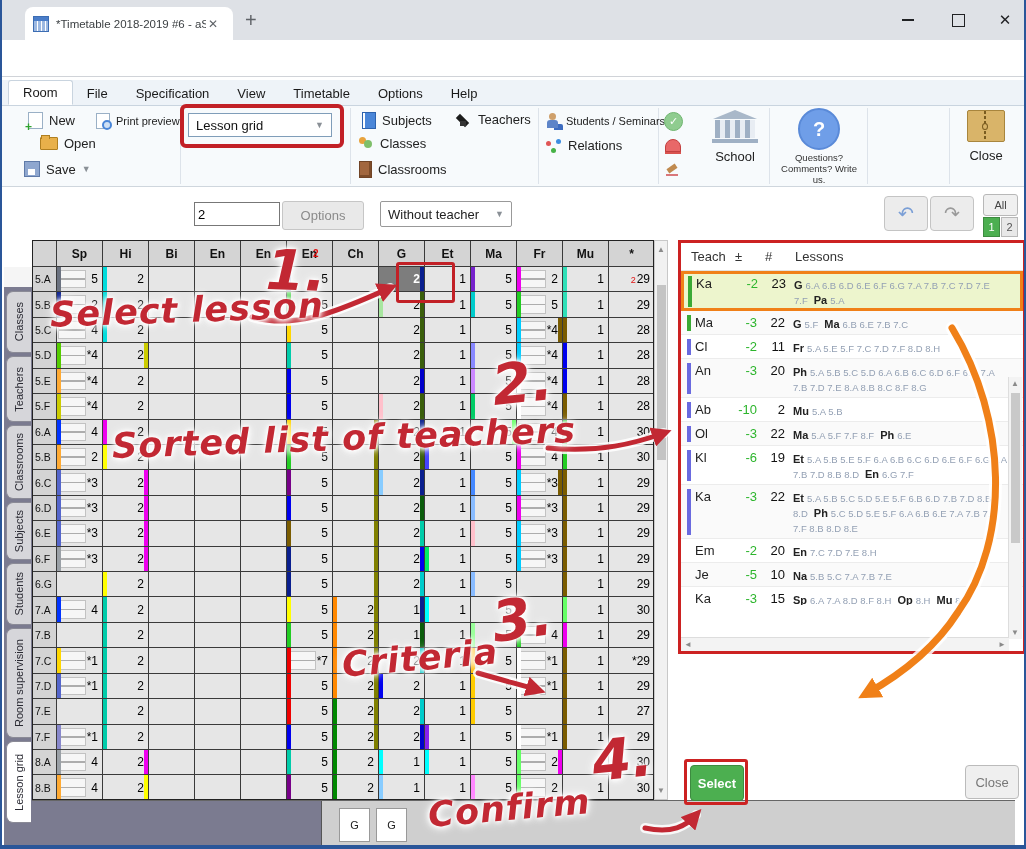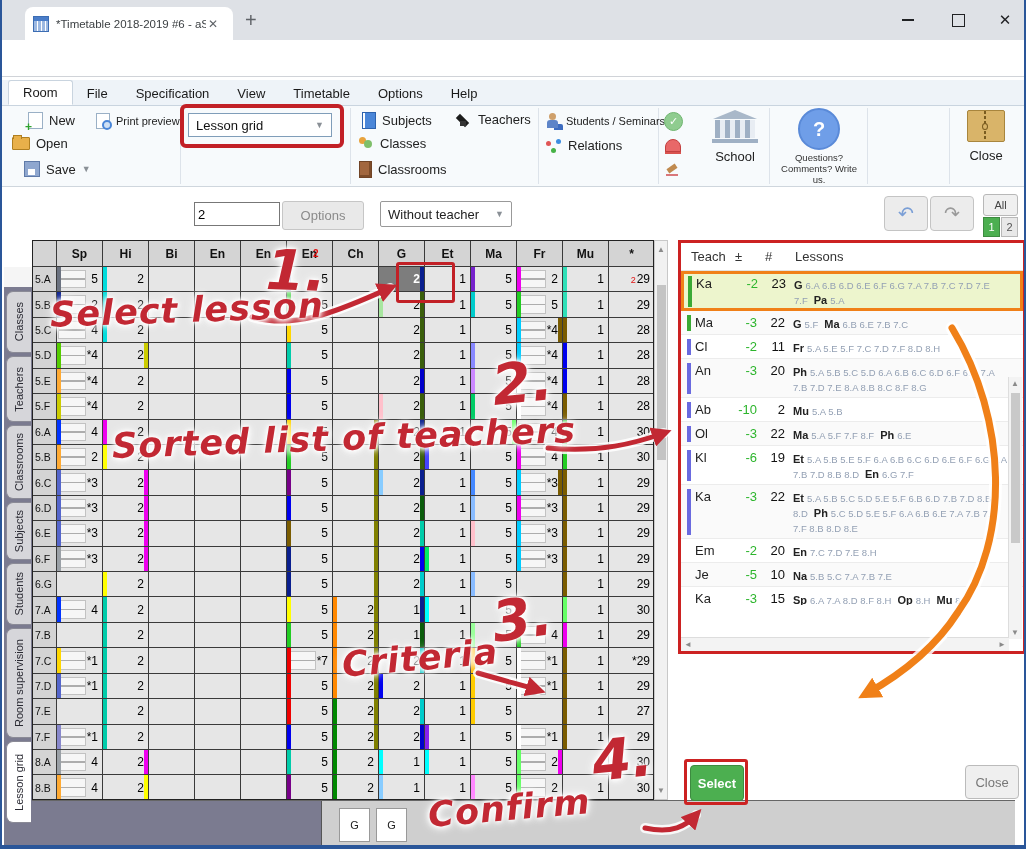--- a/index.html
+++ b/index.html
@@ -223,21 +223,21 @@
         <div class="abs tb-sep" style="left:348px"></div>
       <div class="abs tb-sep" style="left:536px"></div>
         <div class="abs tb-sep" style="left:656px"></div>
       <div class="abs tb-sep" style="left:767px"></div>
         <div class="abs tb-sep" style="left:865px"></div>
       <div class="abs tb-sep" style="left:947px"></div>
       <div class="abs tb-item" style="left:26px;top:6px">
           <span class="ic-new"></span>
           <span>New</span>
         </div>
-      <div class="abs tb-item" style="left:10px;top:30px">
+      <div class="abs tb-item" style="left:38px;top:30px">
           <span class="ic-open"></span>
           <span>Open</span>
         </div>
       <div class="abs tb-item" style="left:22px;top:55px">
           <span class="ic-save"></span>
           <span>Save</span>
           <span class="dd-tri">▼</span>
         </div>
       <div class="abs tb-item tb-small" style="left:94px;top:7px">
           <span class="ic-print"></span>

